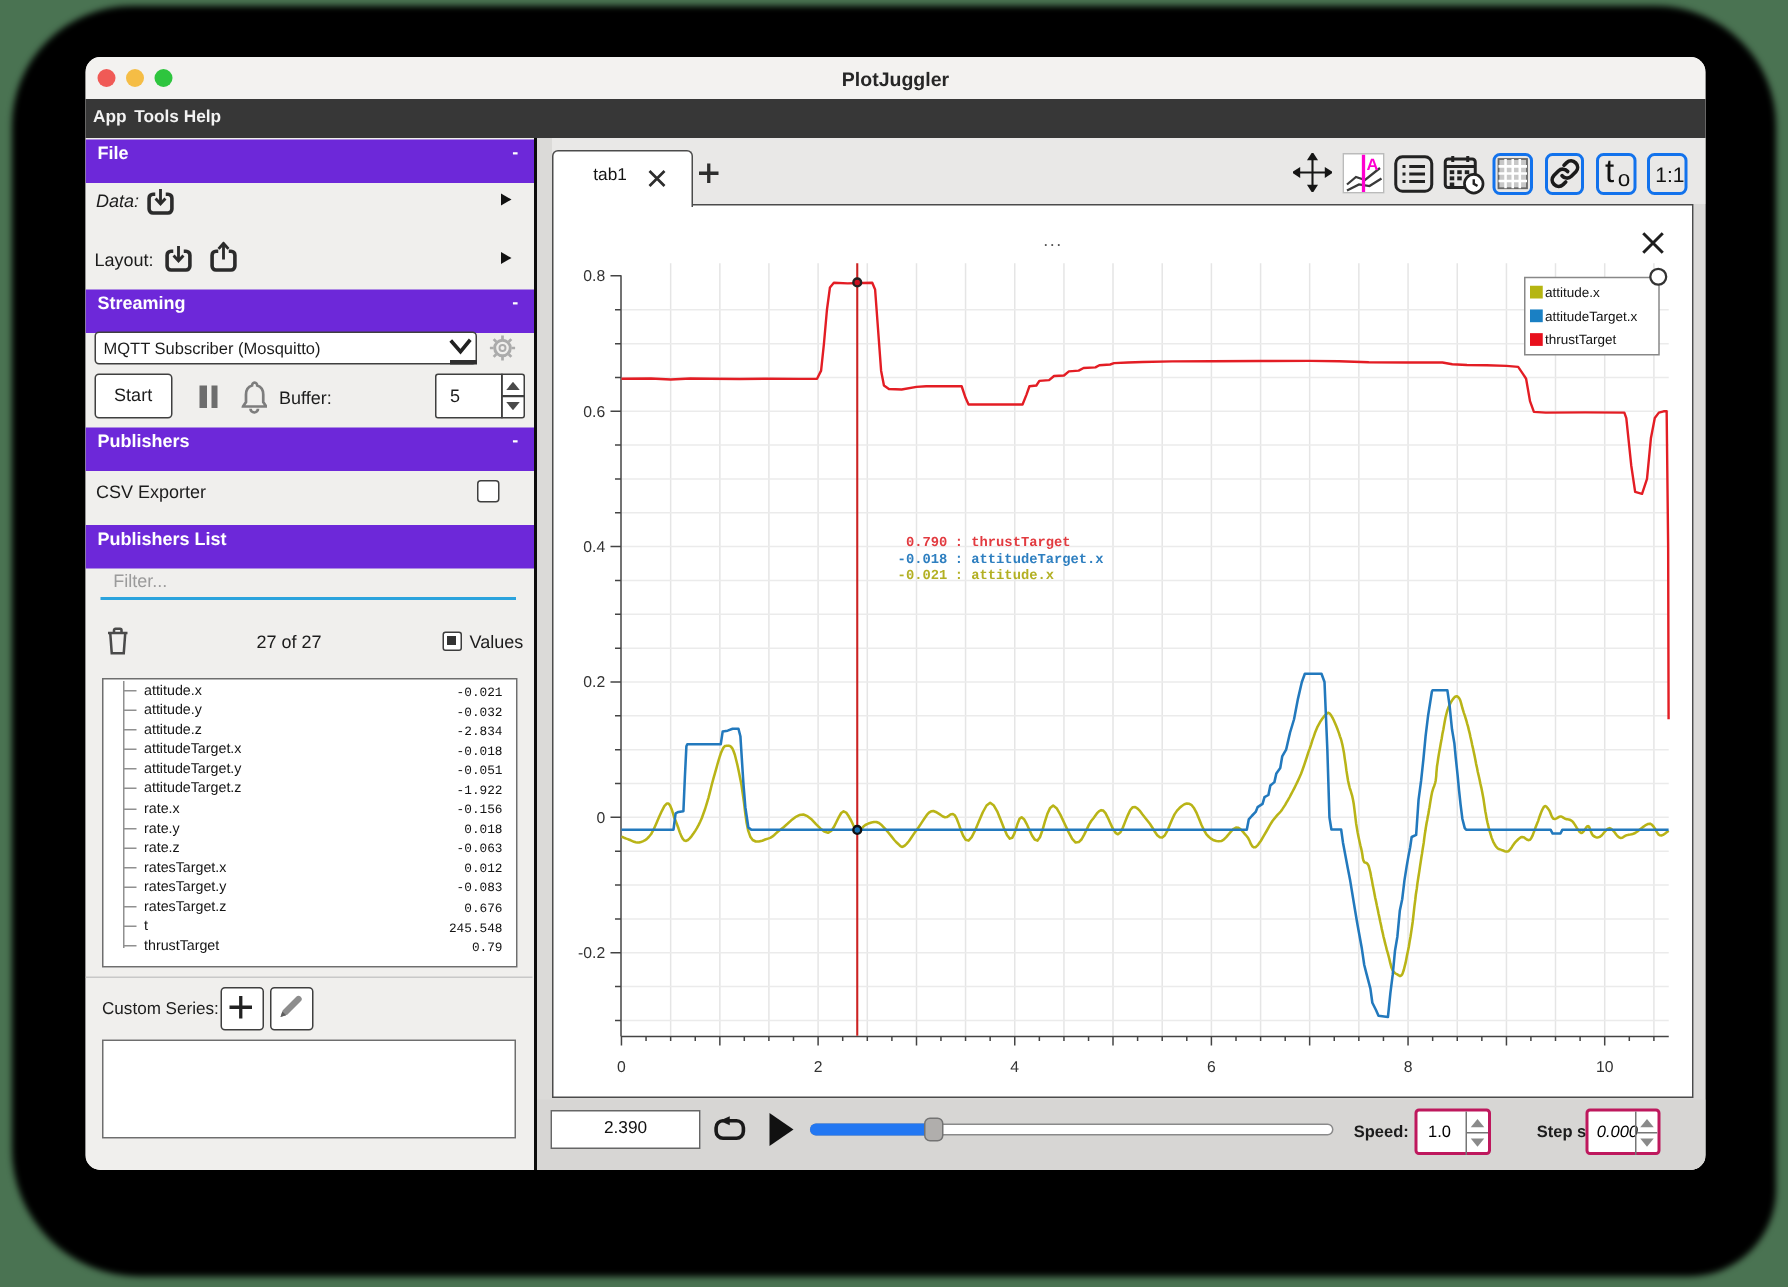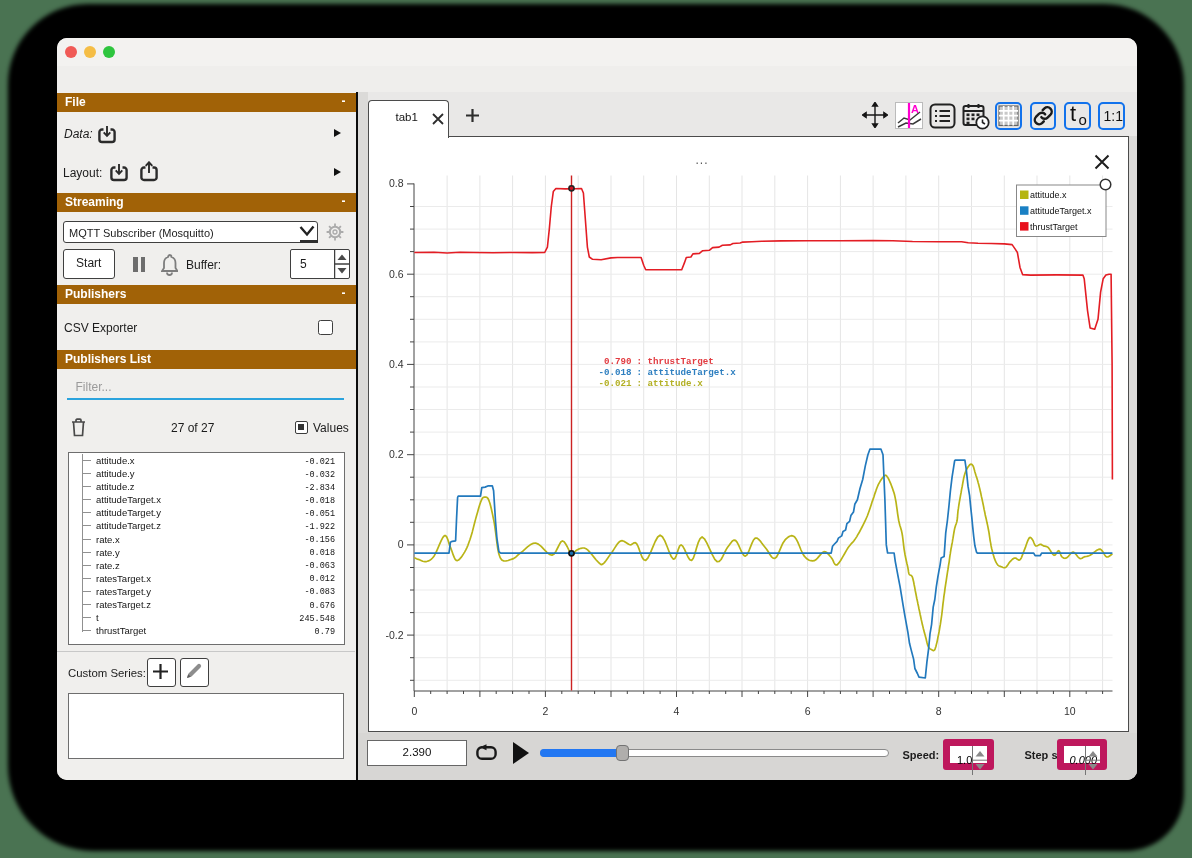--- a/index.html
+++ b/index.html
@@ -11,21 +11,21 @@
   background:#efeeec; border-radius:10px; overflow:hidden; }
 #titlebar { position:absolute; left:0; top:0; width:1080px; height:28px; background:#f3f2f0; }
 .tl { position:absolute; top:8px; width:12px; height:12px; border-radius:50%; }
 #title { position:absolute; width:1080px; text-align:center; top:7px; font-size:13px;
   font-weight:bold; color:#262626; }
 #menubar { position:absolute; left:0; top:28px; width:1080px; height:26px; background:#373737;
   color:#f2f2f2; font-size:11.5px; font-weight:bold; }
 #menubar span { position:absolute; top:6px; }
 #sidebar { position:absolute; left:0; top:54px; width:300.5px; height:688px; background:#f0efed;
   border-right:2px solid #0c0c0c; }
-.shead { position:absolute; left:0; width:298.5px; height:19px; background:#a16207; color:#fff;
+.shead { position:absolute; left:0; width:298.5px; height:29px; background:#6d28d9; color:#fff;
   font-size:12px; font-weight:bold; }
 .shead span { position:absolute; left:8px; top:2px; }
 .shead .min { left:auto; right:10px; top:1px; }
 .lbl { position:absolute; font-size:12px; color:#1c1c1c; }
 .arrowr { position:absolute; width:0; height:0; border-left:7px solid #111;
   border-top:4.5px solid transparent; border-bottom:4.5px solid transparent; }
 .whitebox { position:absolute; background:#fff; border:1.5px solid #3f3f3f; border-radius:3px; }
 #filterline { position:absolute; left:10px; top:306px; width:277px; height:2px; background:#2ba3dd; }
 #tslist { position:absolute; left:11px; top:360px; width:277px; height:193px; background:#fff;
   border:1px solid #6e6e6e; overflow:hidden; padding-top:1px; }
@@ -35,33 +35,39 @@
 .tval { position:absolute; right:9px; top:2.5px; font-family:"Liberation Mono",monospace;
   font-size:8.5px; color:#141414; }
 #custombox { position:absolute; left:11px; top:600.5px; width:276px; height:66.5px;
   background:#fff; border:1px solid #6e6e6e; }
 .sqbtn { position:absolute; top:566px; width:28.5px; height:28.5px; background:#fff;
   border:1.5px solid #3f3f3f; border-radius:3px; }
 #main { position:absolute; left:300.5px; top:54px; width:779.5px; height:688px; background:#dbdad8; }
 #tabrow { position:absolute; left:10px; top:0; width:769.5px; height:43.5px; background:#e9e8e7; }
 #pane { position:absolute; left:10px; top:43.5px; width:761px; height:596px; background:#fff;
   border:1px solid #4b4b4b; }
-#tab { position:absolute; left:0px; top:8px; width:81px; height:38px; background:#fff;
+#tab { position:absolute; left:0px; top:8px; width:94px; height:38px; background:#fff;
   border:1px solid #4b4b4b; border-bottom:none; border-radius:4px 4px 0 0; z-index:5; }
 #botbar { position:absolute; left:0px; top:641px; width:779.5px; height:47px; background:#d7d6d4; }
-.spin2 { position:absolute; background:#fff; border:7px solid #be185d; border-radius:3px; height:30.5px; }
+.spin2 { position:absolute; background:#fff; border:2px solid #be185d; border-radius:3px; height:30.5px; }
 </style></head>
 <body>
 <div id="stage">
 <div id="shadow"></div>
 <div id="win">
   <div id="titlebar">
+    <div id="title">PlotJuggler</div>
     <div class="tl" style="left:7.5px; background:#f05a56;"></div>
     <div class="tl" style="left:26.5px; background:#f5bd45;"></div>
     <div class="tl" style="left:45.5px; background:#2ec53e;"></div>
+  </div>
+  <div id="menubar">
+    <span style="left:5px;">App</span>
+        <span style="left:32.5px;">Tools</span>
+        <span style="left:65.5px;">Help</span>
   </div>
 
   <div id="sidebar">
     <div class="shead" style="top:1px;">
           <span>File</span>
           <span class="min">-</span>
         </div>
     <div class="lbl" style="left:7px; top:35px;font-style:italic;">Data:</div>
     <svg style="position:absolute; left:40px; top:33px;" width="20" height="19" viewBox="0 0 20 19">
       <path d="M6.5 4.5 H5 A2.6 2.6 0 0 0 2.4 7.1 V14.4 A2.6 2.6 0 0 0 5 17 H15 A2.6 2.6 0 0 0 17.6 14.4 V7.1 A2.6 2.6 0 0 0 15 4.5 H13.5" fill="none" stroke="#2b2b2b" stroke-width="2.4"></path>

